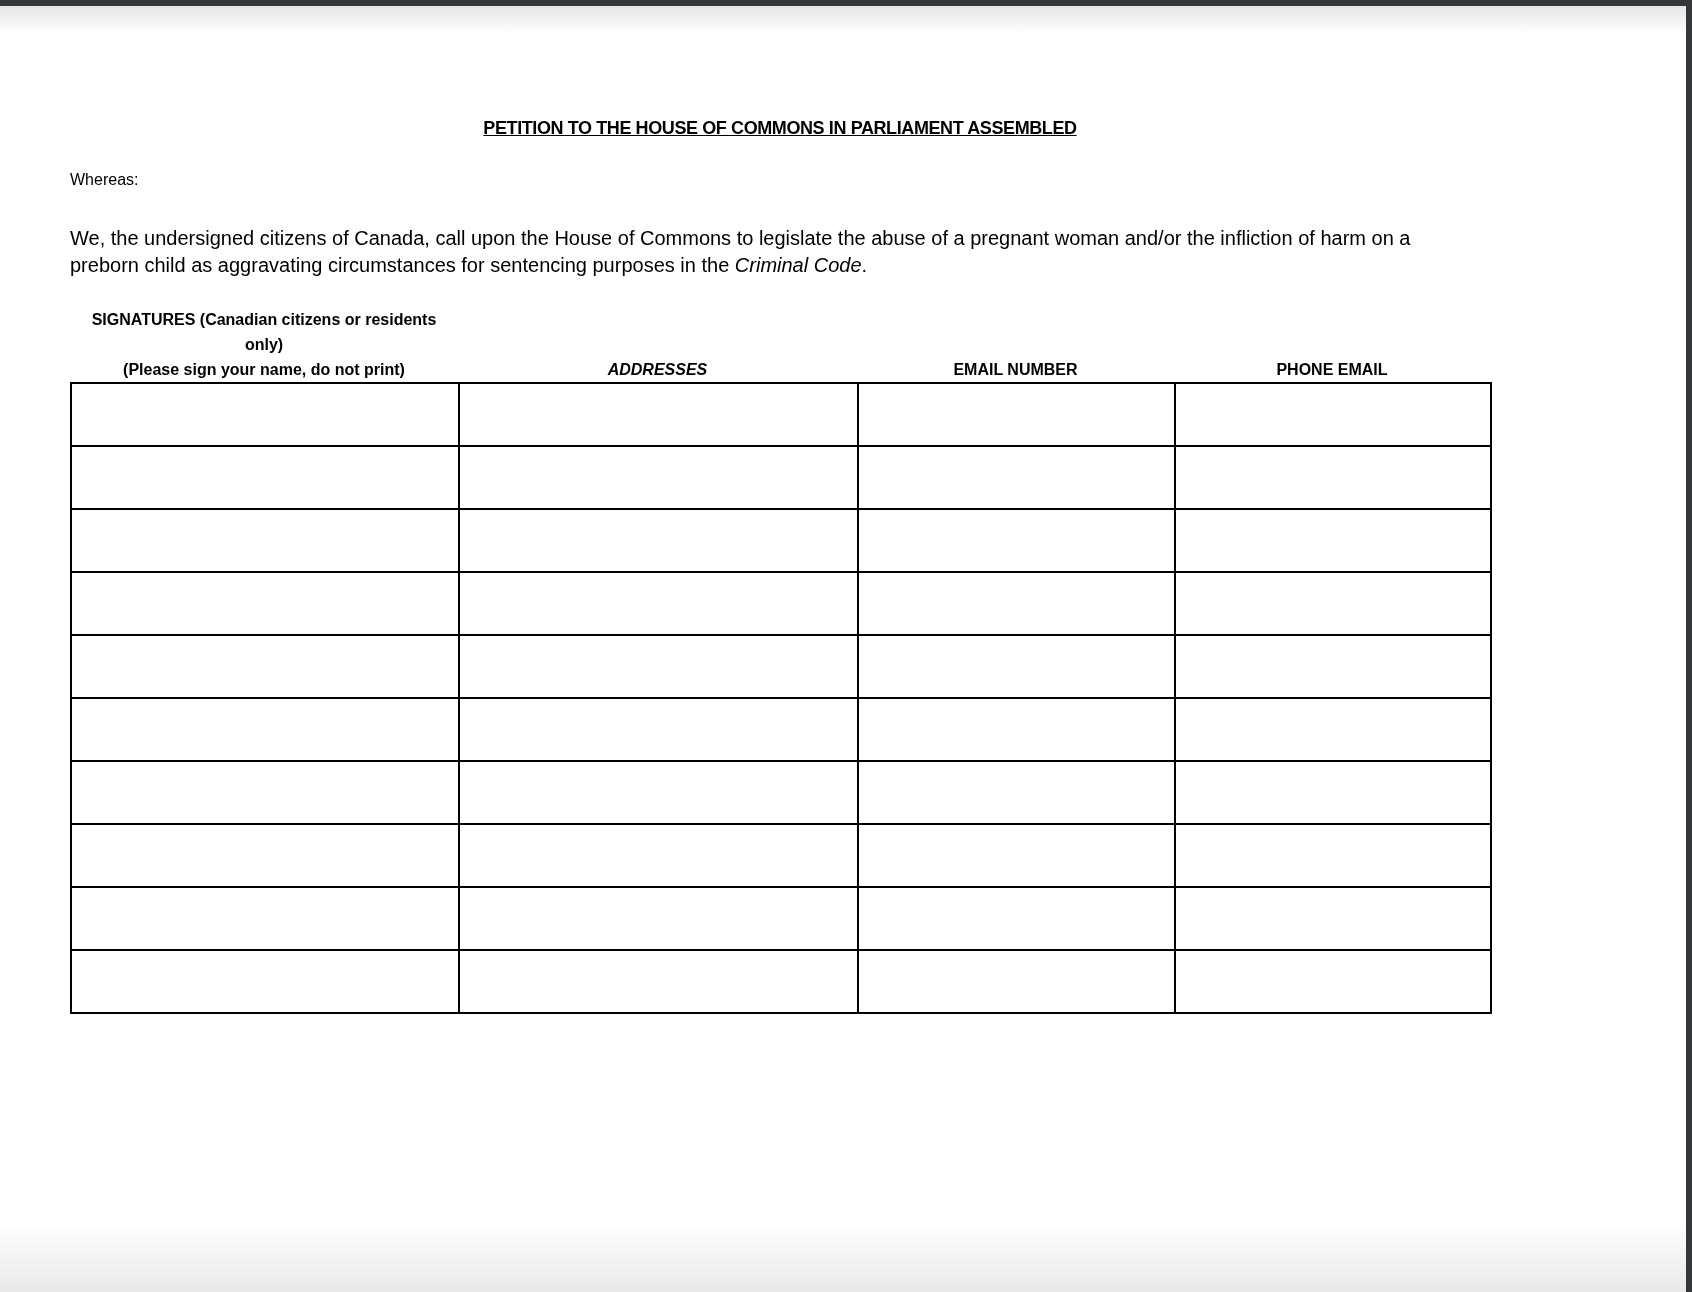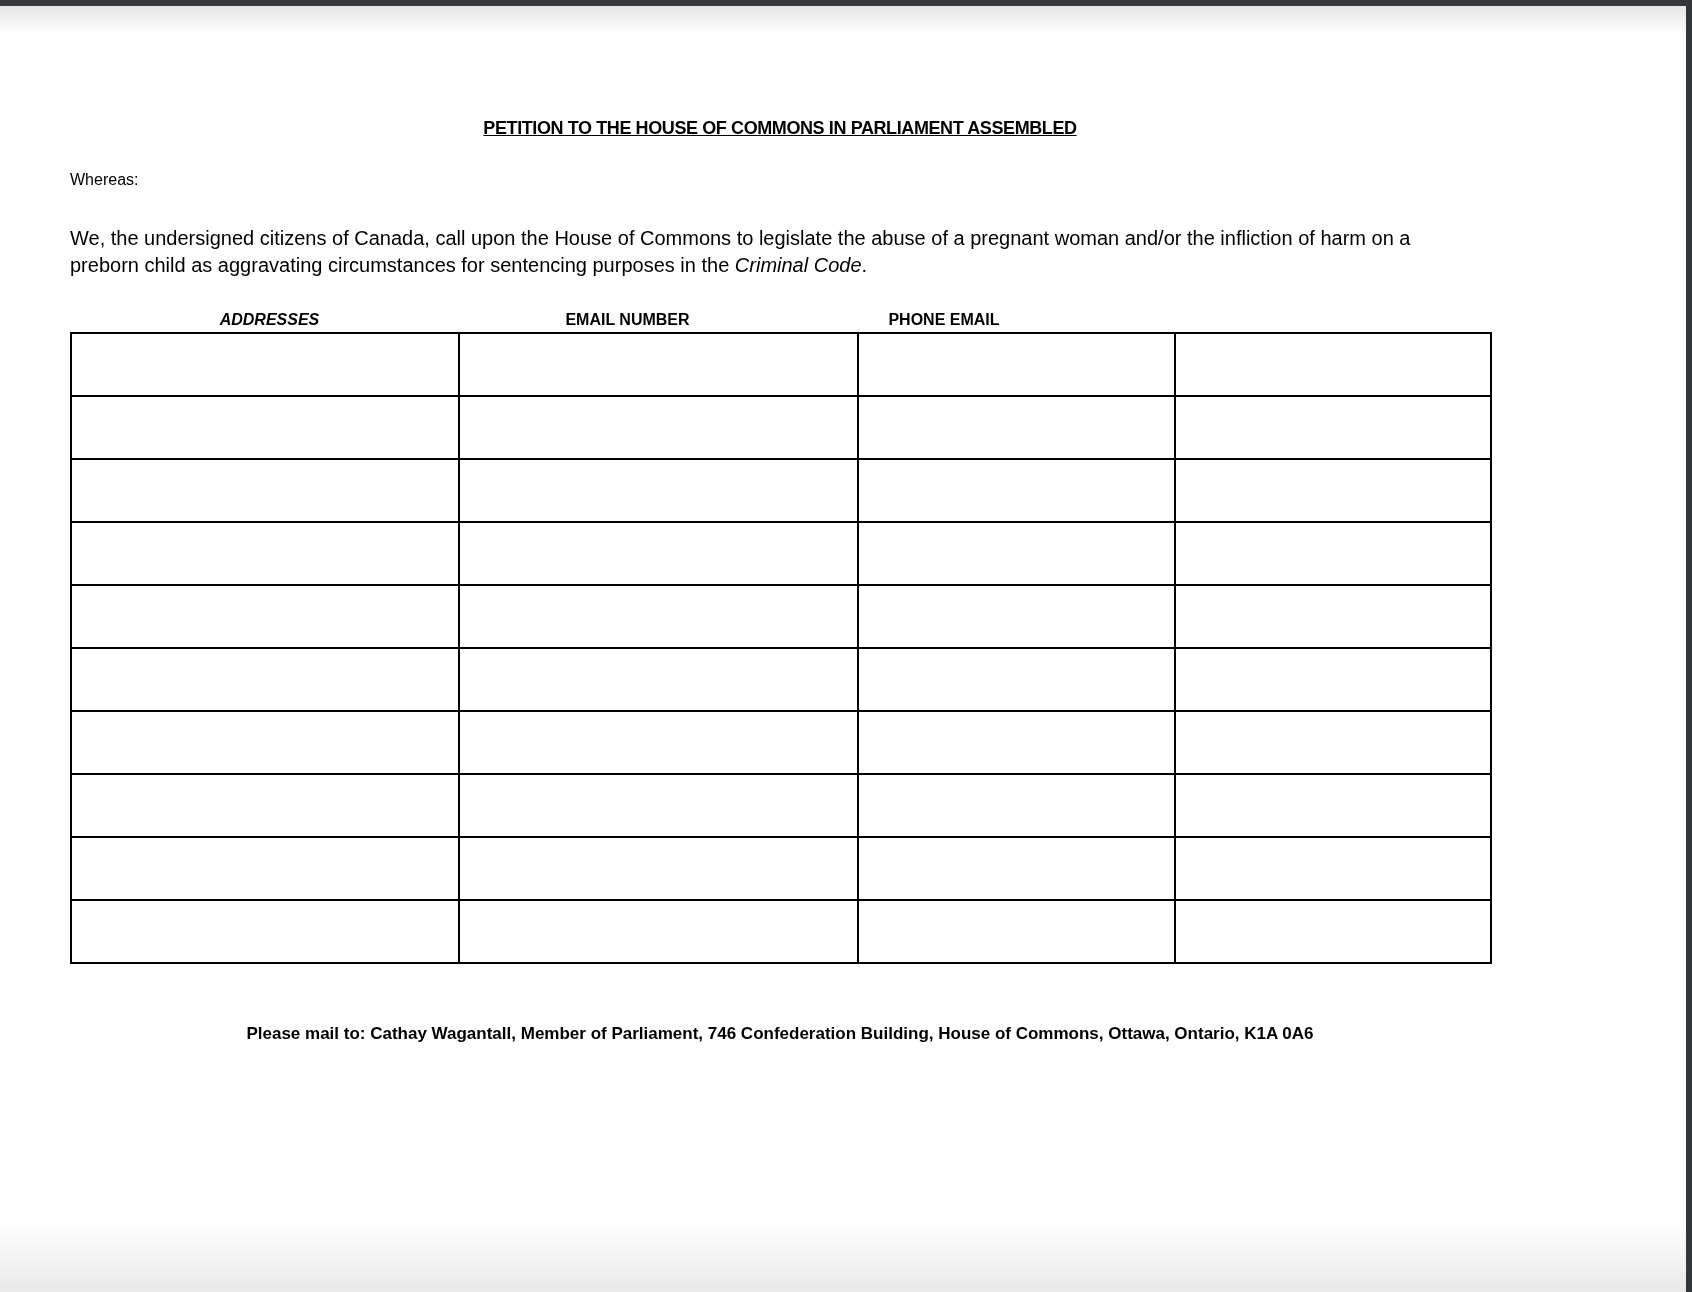--- a/index.html
+++ b/index.html
@@ -147,20 +147,25 @@
   <h1 class="doc-title">PETITION TO THE HOUSE OF COMMONS IN PARLIAMENT ASSEMBLED</h1>
 
   <p class="whereas">Whereas:</p>
 
   <ul class="whereas-list">
   </ul>
 
   <p class="clause"><span>We, the undersigned citizens of Canada, call upon the House of Commons to legislate the abuse of a pregnant woman and/or the infliction of harm on a preborn child as aggravating circumstances for sentencing purposes in the </span><span class="italic">Criminal Code</span><span>.</span></p>
 
   <div class="thead">
+    <div class="th c1">
+      <div>SIGNATURES (Canadian citizens or residents</div>
+      <div>only)</div>
+      <div>(Please sign your name, do not print)</div>
+    </div>
     <div class="th c2">ADDRESSES</div>
     <div class="th c3">EMAIL NUMBER</div>
     <div class="th c4">PHONE EMAIL</div>
   </div>
 
   <table class="sig-table">
     <colgroup>
       <col class="w1">
         <col class="w2">
         <col class="w3">
@@ -223,15 +228,14 @@
         </tr>
         <tr>
           <td></td>
           <td></td>
           <td></td>
           <td></td>
         </tr>
       </tbody>
   </table>
 
-  <p class="mail-footer">Please mail to: Cathay Wagantall, Member of Parliament, 746 Confederation Building, House of Commons, Ottawa, Ontario, K1A 0A6</p>
 
 </div>
 
 </body></html>

